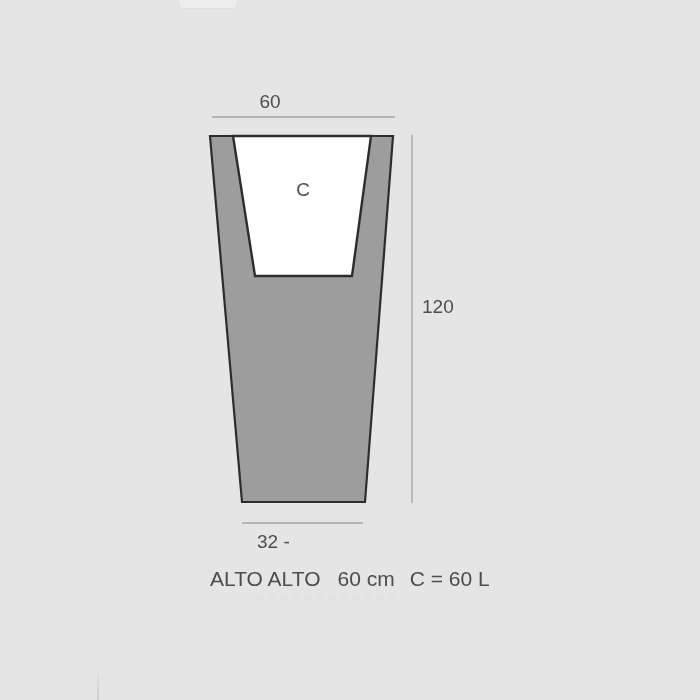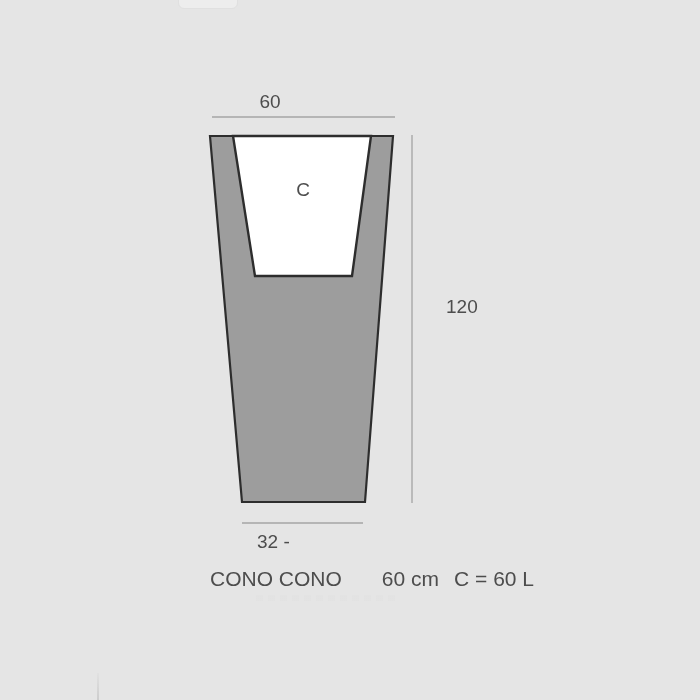--- a/index.html
+++ b/index.html
@@ -51,33 +51,33 @@
   }
   
   .dim-label {
     position: absolute;
     color: var(--text);
     font-size: 19px;
     line-height: 20px;
     white-space: nowrap;
   }
   .label-top-width   { left: 250px; top: 92px;  width: 40px; text-align: center; }
-  .label-height      { left: 446px; top: 297px; text-align: center; }
+  .label-height      { left: 422px; top: 297px; text-align: center; }
   .label-bottom-width{ left: 257px; top: 532px; }
   .label-cavity      { left: 288px; top: 180px; width: 30px; text-align: center; }
   .caption {
     position: absolute;
     left: 210px;
     top: 568px;
     color: var(--text);
     font-size: 21px;
     line-height: 22px;
     white-space: nowrap;
   }
-  .caption .size     { margin-left: 40px; }
+  .caption .size     { margin-left: 17px; }
   .caption .capacity { margin-left: 15px; }
   
   .ghost-text {
     position: absolute;
     left: 256px;
     top: 595px;
     width: 140px;
     height: 6px;
     overflow: hidden;
     background: repeating-linear-gradient(
@@ -116,20 +116,20 @@
 
     <line class="dim-line" x1="242" y1="523" x2="363" y2="523"></line>
   </svg>
 
   <div class="dim-label label-top-width">60</div>
   <div class="dim-label label-height">120</div>
   <div class="dim-label label-bottom-width">32 -</div>
   <div class="dim-label label-cavity">C</div>
 
   <div class="caption">
-    <span class="name">CONO CONO</span><span class="size">60 cm</span><span class="capacity">C = 60 L</span>
+    <span class="name">ALTO ALTO</span><span class="size">60 cm</span><span class="capacity">C = 60 L</span>
   </div>
 
   <div class="ghost-text"></div>
 
   <div class="artifact-line"></div>
 
 </div>
 
 </body></html>

